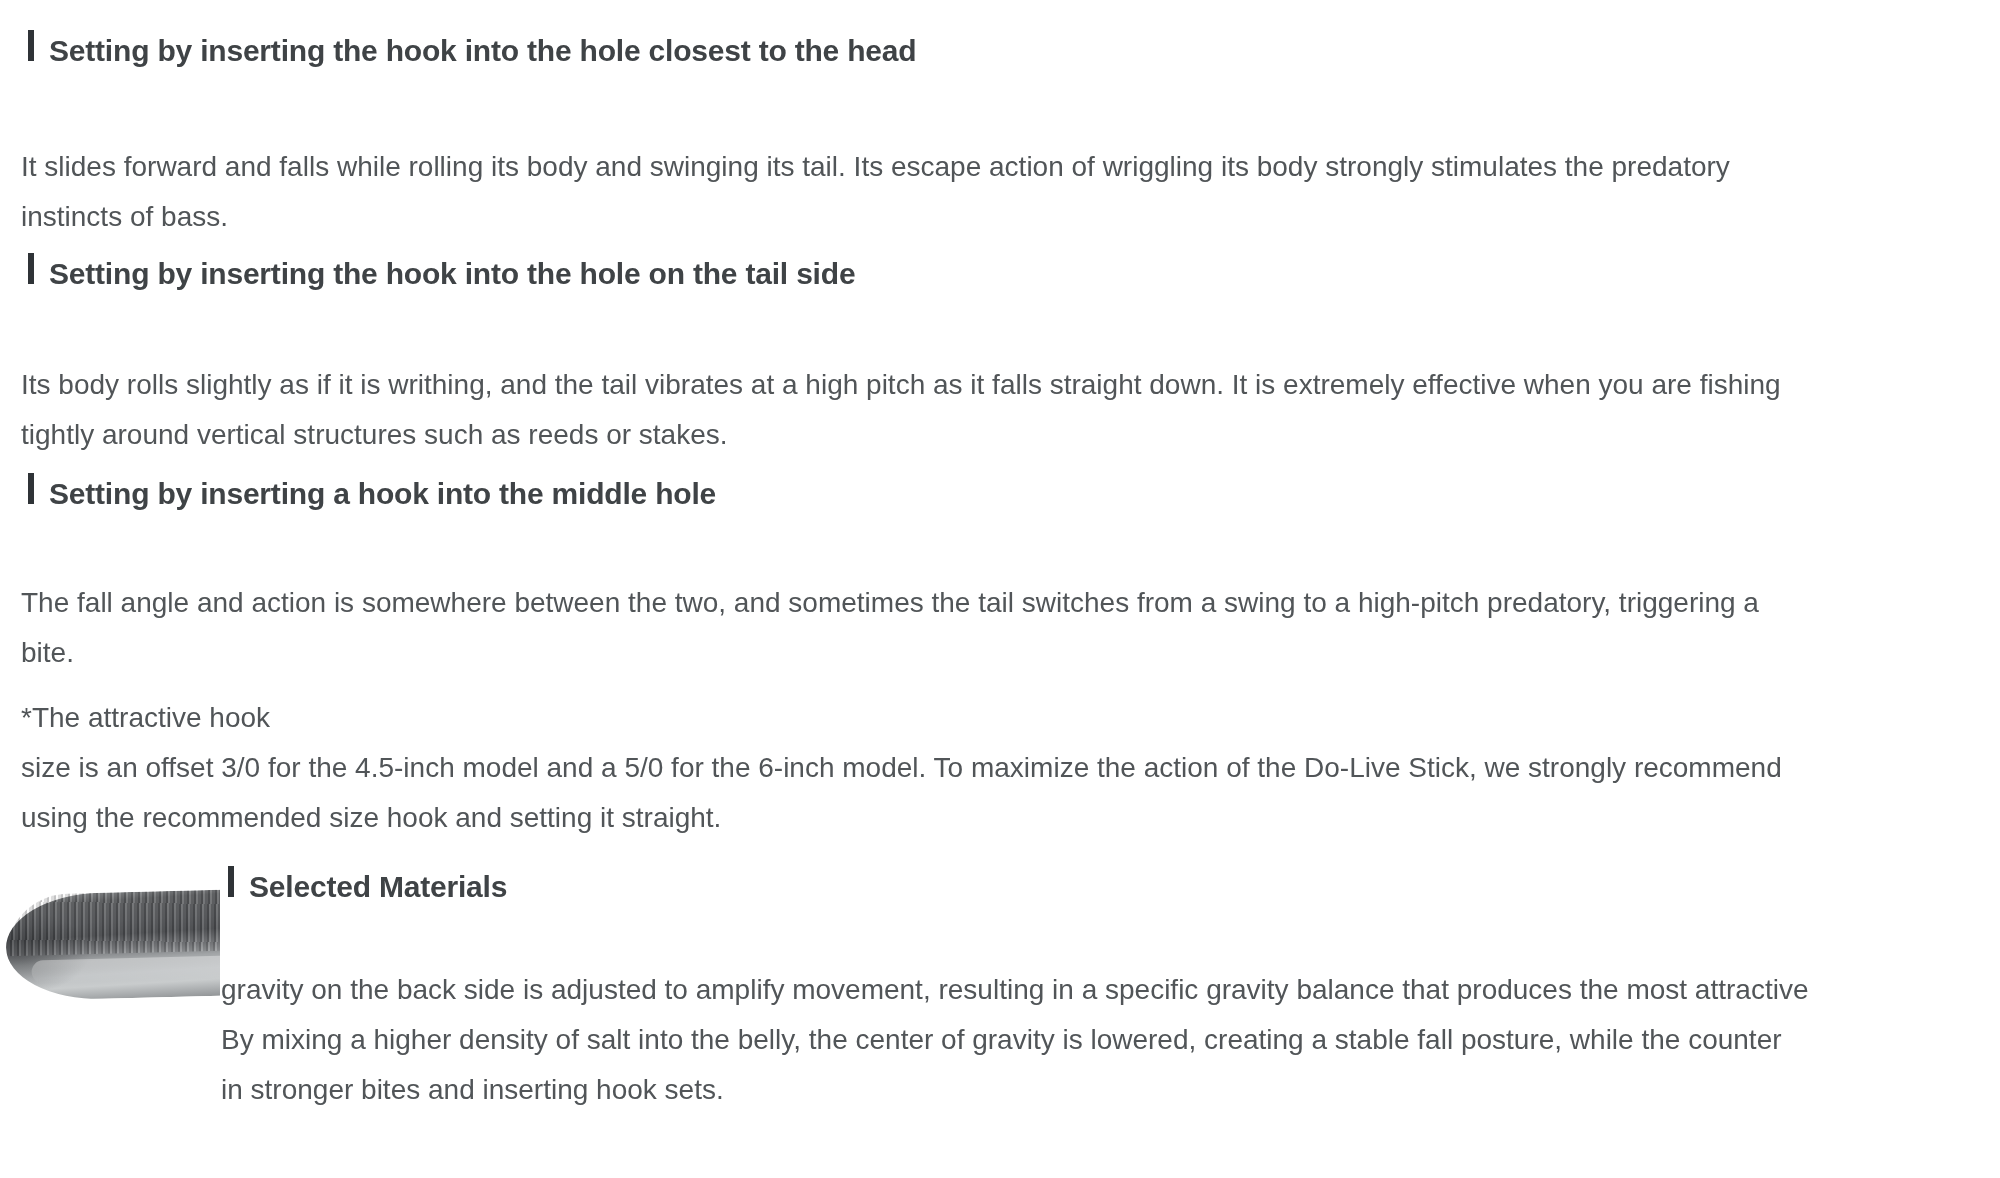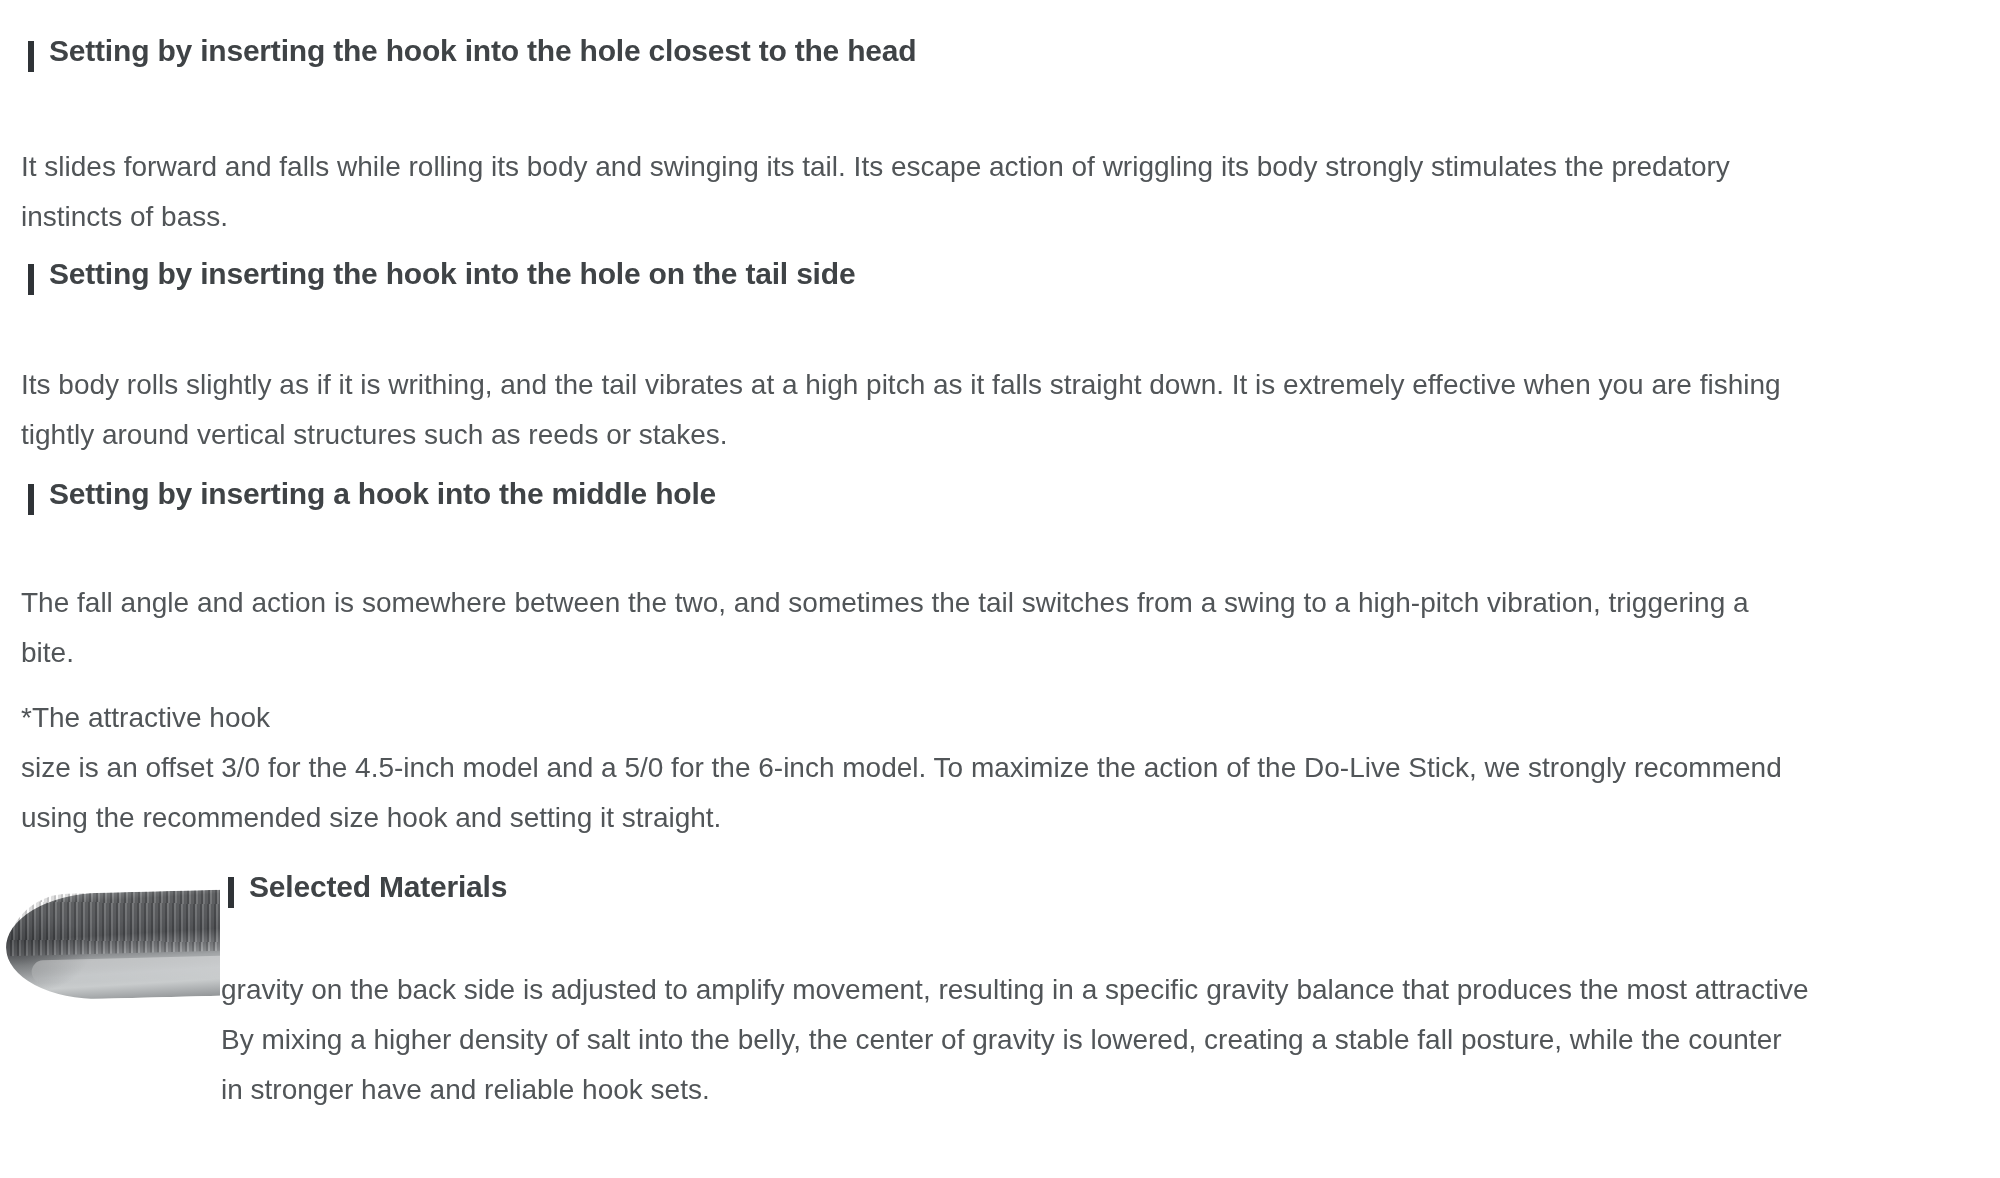--- a/index.html
+++ b/index.html
@@ -17,21 +17,21 @@
     position: absolute;
     left: 28px;
     margin: 0;
     font-size: 30px;
     font-weight: bold;
     line-height: 42px;
     color: #3f4346;
     letter-spacing: -0.2px;
     white-space: nowrap;
     display: flex;
-    align-items: flex-end;
+    align-items: flex-start;
   }
   .hd .bar {
     display: inline-block;
     width: 6px;
     height: 31px;
     background: #2f3337;
     margin-right: 15px;
     flex: 0 0 auto;
   }
 
@@ -118,21 +118,21 @@
   <div class="para" style="top:356px">
     <span class="ln">Its body rolls slightly as if it is writhing, and the tail vibrates at a high pitch as it falls straight down. It is extremely effective when you are fishing</span>
     <span class="ln">tightly around vertical structures such as reeds or stakes.</span>
   </div>
 
   <h2 class="hd" style="top:473px">
     <span class="bar"></span>
     <span>Setting by inserting a hook into the middle hole</span>
   </h2>
   <div class="para" style="top:574px">
-    <span class="ln">The fall angle and action is somewhere between the two, and sometimes the tail switches from a swing to a high-pitch vibration, triggering a</span>
+    <span class="ln">The fall angle and action is somewhere between the two, and sometimes the tail switches from a swing to a high-pitch predatory, triggering a</span>
     <span class="ln">bite.</span>
   </div>
 
   <div class="para" style="top:689px">
     <span class="ln">*The attractive hook</span>
     <span class="ln">size is an offset 3/0 for the 4.5-inch model and a 5/0 for the 6-inch model. To maximize the action of the Do-Live Stick, we strongly recommend</span>
     <span class="ln">using the recommended size hook and setting it straight.</span>
   </div>
 
   <div class="lure-photo">
@@ -142,16 +142,16 @@
     </div>
   </div>
 
   <h2 class="hd" style="top:866px; left:228px">
     <span class="bar"></span>
     <span>Selected Materials</span>
   </h2>
   <div class="para" style="top:961px; left:217px">
     <span class="ln">gravity on the back side is adjusted to amplify movement, resulting in a specific gravity balance that produces the most attractive</span>
     <span class="ln">By mixing a higher density of salt into the belly, the center of gravity is lowered, creating a stable fall posture, while the counter</span>
-    <span class="ln">in stronger have and reliable hook sets.</span>
+    <span class="ln">in stronger bites and inserting hook sets.</span>
   </div>
 
 </div>
 
 </body></html>

